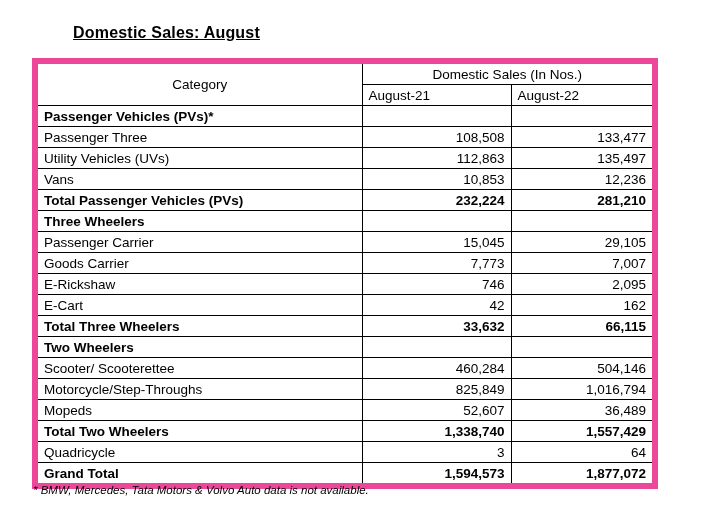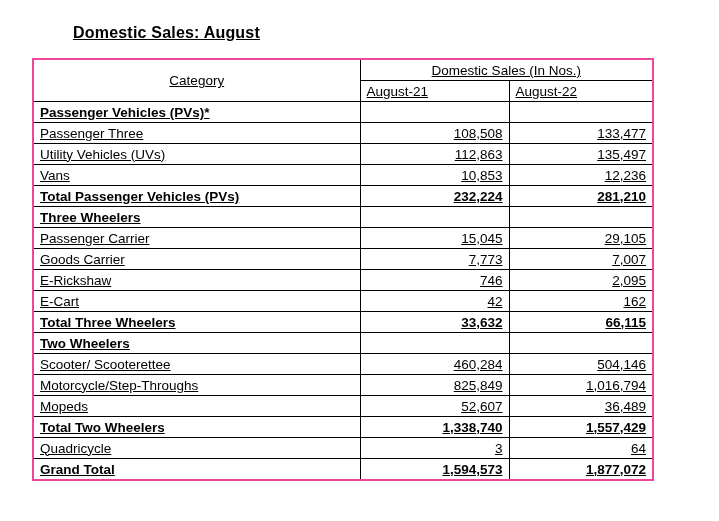--- a/index.html
+++ b/index.html
@@ -28,22 +28,21 @@
     letter-spacing: 0.2px;
     margin-left: 41px;
   }
   table.sales {
     position: absolute;
     left: 32px;
     top: 58px;
     width: 620px;
     border-collapse: collapse;
     table-layout: fixed;
-    border: 2px solid #ec4899;
-    text-decoration: underline;
+    border: 6px solid #ec4899;
   }
   table.sales th, table.sales td {
     border: 1px solid #000;
     font-size: 13.5px;
     line-height: 17px;
     padding: 1px 6px;
     height: 18px;
     overflow: hidden;
     white-space: nowrap;
     font-weight: normal;
@@ -192,14 +191,15 @@
           <td class="num-cell">64</td>
         </tr>
         <tr class="bold">
           <td class="label-cell">Grand Total</td>
           <td class="num-cell">1,594,573</td>
           <td class="num-cell">1,877,072</td>
         </tr>
       </tbody>
   </table>
 
+  <div class="footnote">* BMW, Mercedes, Tata Motors &amp; Volvo Auto data is not available.</div>
 
 </div>
 
 </body></html>

